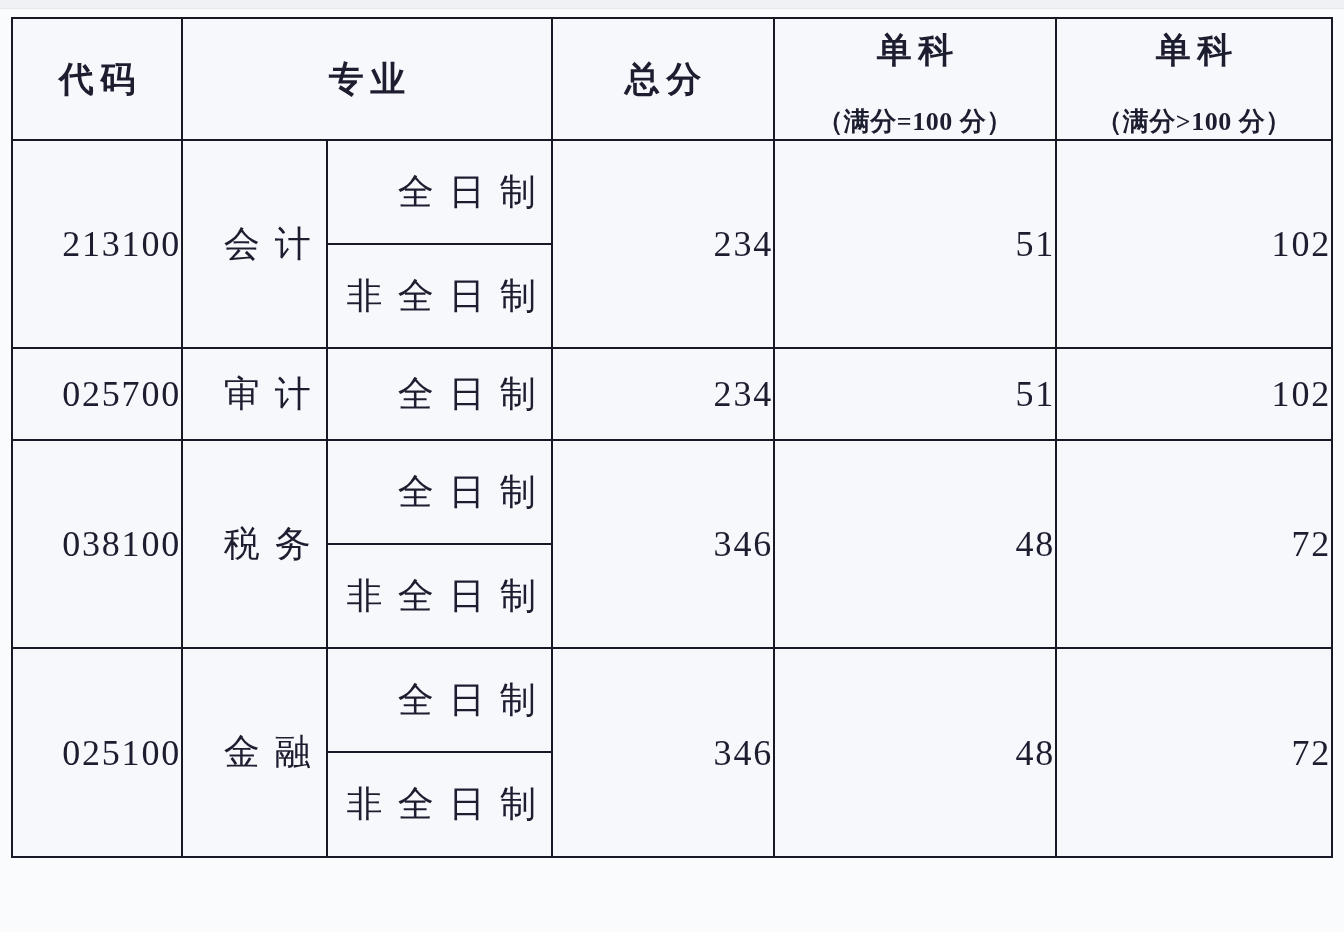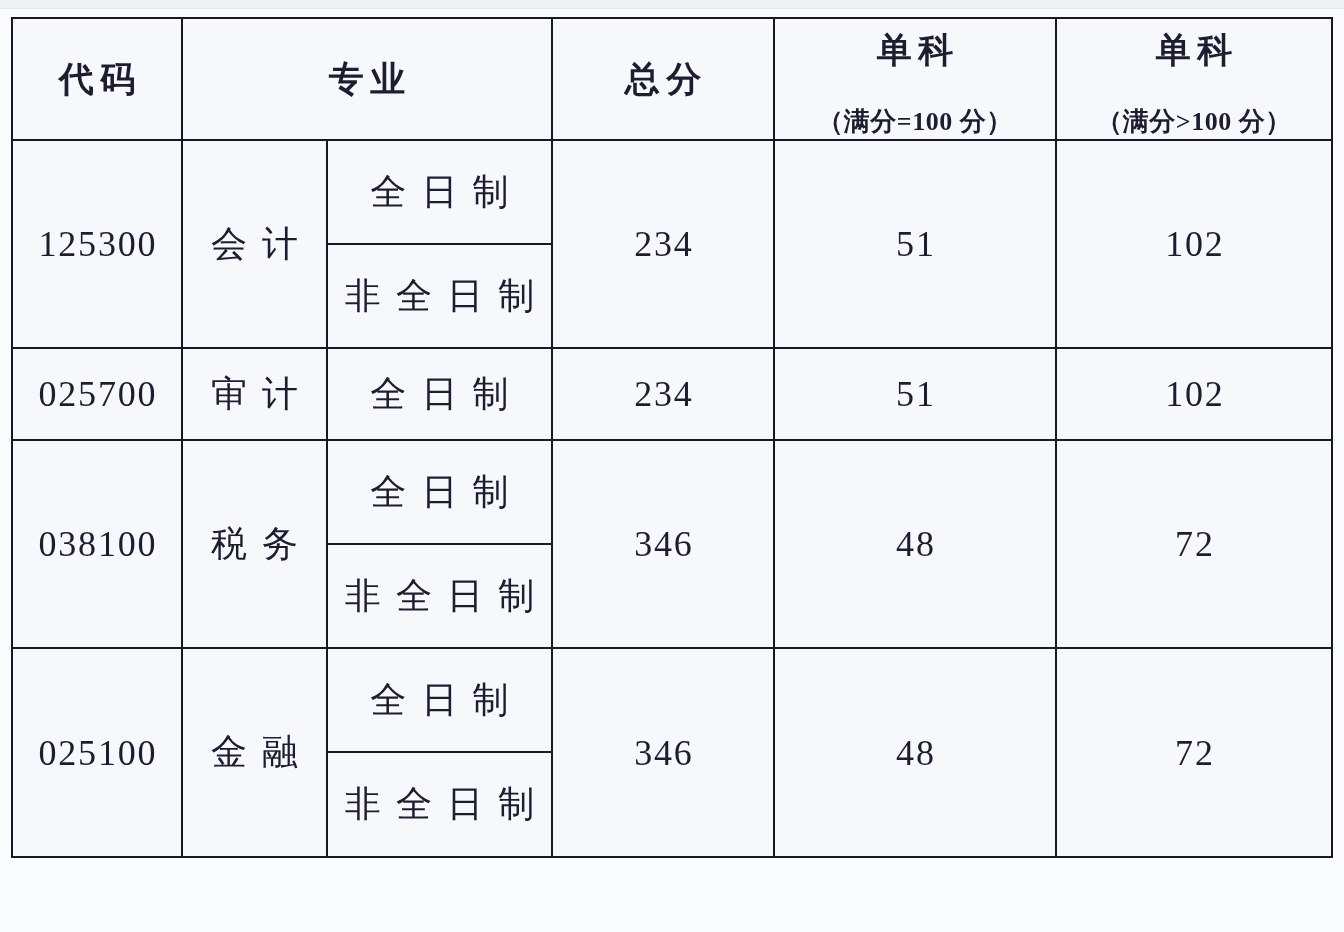--- a/index.html
+++ b/index.html
@@ -38,20 +38,21 @@
     padding: 0;
     overflow: hidden;
   }
   .doc-table th {
     font-weight: bold;
     font-size: 35px;
   }
   .doc-table td {
     font-weight: normal;
     font-size: 36px;
+    text-align: right;
   }
   .cjk-head {
     letter-spacing: 0.18em;
     text-indent: 0.18em;
   }
   .cjk-wide {
     letter-spacing: 0.42em;
     text-indent: 0.42em;
   }
   .num {
@@ -100,21 +101,21 @@
     </th>
     <th>
       <div class="two-line">
         <span class="cjk-head">单科</span>
         <span class="sub">（满分&gt;100 分）</span>
       </div>
     </th>
   </tr>
 
   <tr style="height:104px">
-    <td rowspan="2" class="num">125300</td>
+    <td rowspan="2" class="num">213100</td>
     <td rowspan="2" class="cjk-wide">会计</td>
     <td class="cjk-wide">全日制</td>
     <td rowspan="2" class="num">234</td>
     <td rowspan="2" class="num">51</td>
     <td rowspan="2" class="num">102</td>
   </tr>
   <tr style="height:104px">
     <td class="cjk-wide">非全日制</td>
   </tr>
 

